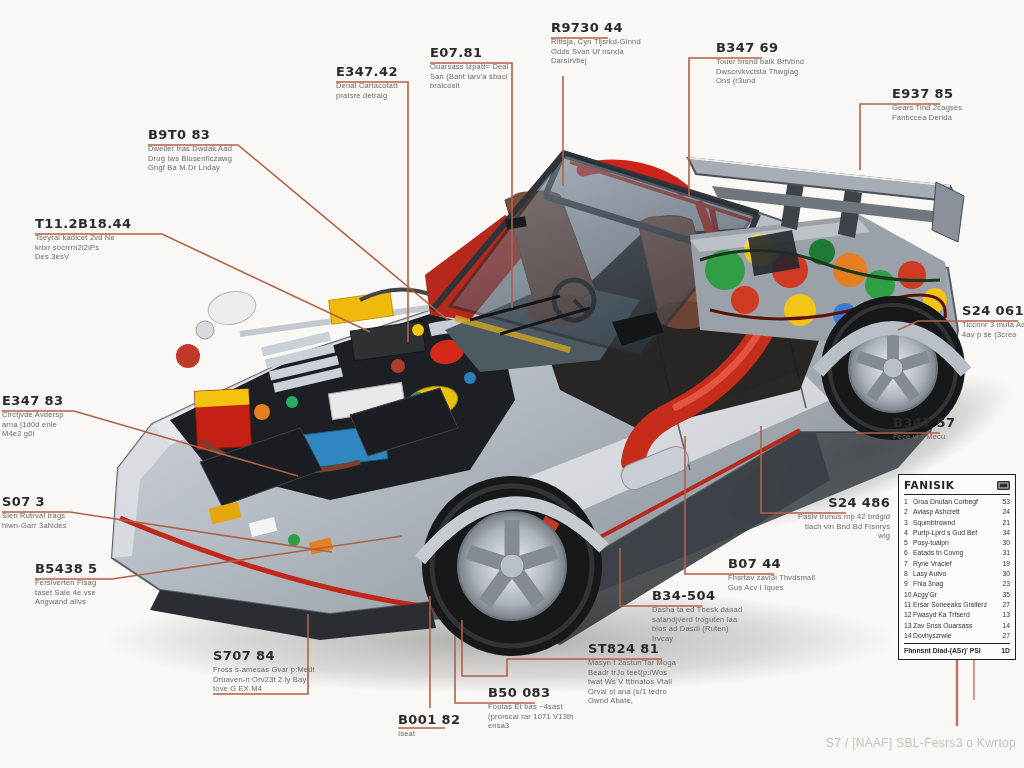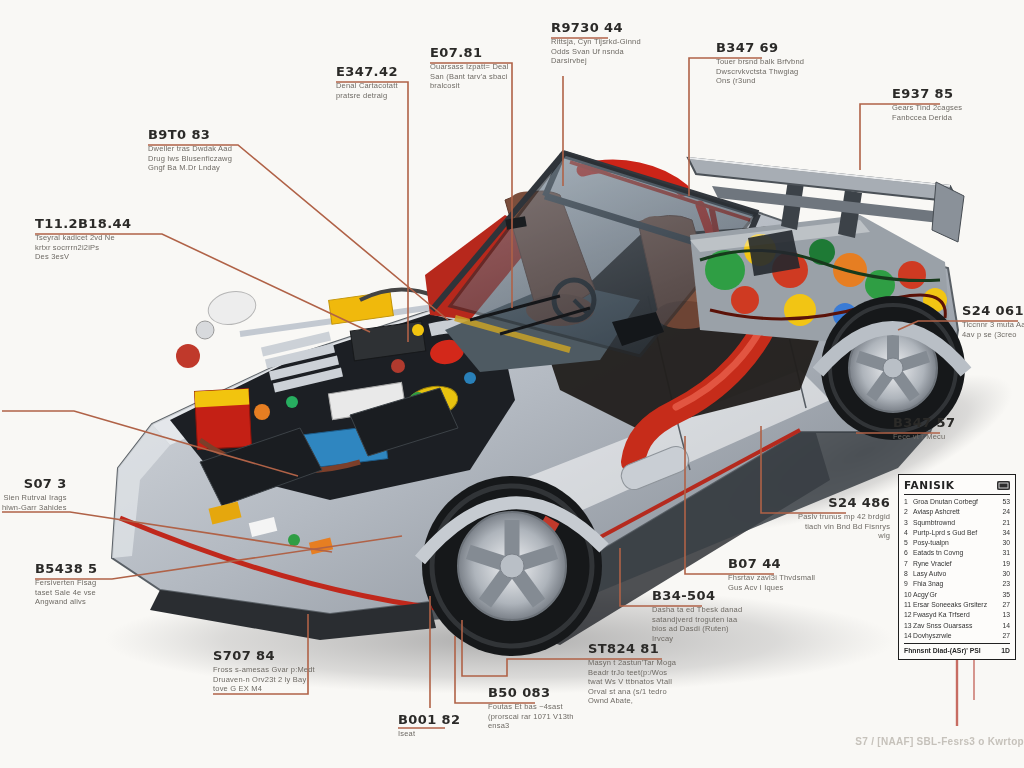--- a/index.html
+++ b/index.html
@@ -21,22 +21,22 @@
                  border-bottom:1.2px solid #222;padding-bottom:3px;margin-bottom:2px;}
   .legend-title{font-family:"DejaVu Sans",sans-serif;font-size:10.5px;font-weight:bold;letter-spacing:.6px;}
   .legend-icon{width:13px;height:9px;background:#2d2d2d;border-radius:2px;
                box-shadow:inset 0 0 0 1.5px #2d2d2d, inset 0 0 0 2.5px #cfcfcf;}
   .legend-row{display:flex;font-size:6.8px;line-height:10.3px;color:#333;}
   .lr-num{width:9px;flex:none;}
   .lr-name{flex:1;overflow:hidden;white-space:nowrap;}
   .lr-val{width:14px;flex:none;text-align:right;}
   .legend-footer{display:flex;justify-content:space-between;border-top:1.1px solid #222;
                  margin-top:2px;padding-top:3px;font-size:6.8px;font-weight:bold;color:#2a2a2a;}
-  .watermark{position:absolute;right:0;top:736px;font-size:10px;color:#c6c2bb;
-             letter-spacing:.3px;white-space:nowrap;font-weight:bold;}
+  .watermark{position:absolute;right:8px;top:736px;font-size:12px;color:#c6c2bb;
+             letter-spacing:.3px;white-space:nowrap;}
 </style>
 </head>
 <body>
 
 <svg id="car-svg" width="1024" height="768" viewBox="0 0 1024 768">
   <defs>
     <linearGradient id="gBody" x1="0" y1="0" x2="1" y2="1">
       <stop offset="0" stop-color="#e9ebee"></stop>
         <stop offset="0.5" stop-color="#b4bac2"></stop>
         <stop offset="1" stop-color="#7a818a"></stop>
@@ -303,21 +303,29 @@
       </div>
     </div>
     <div class="callout" style="left: 35px; top: 216px;">
       <div class="callout-title">T11.2B18.44</div>
       <div class="callout-desc">
         <div>Tseyral kadicet 2vd Ne</div>
         <div>krtxr socrrrn2i2iPs</div>
         <div>Des 3esV</div>
       </div>
     </div>
-    <div class="callout" style="left: 2px; top: 476px; text-align: right;">
+    <div class="callout" style="left: 2px; top: 393px;">
+      <div class="callout-title">E347 83</div>
+      <div class="callout-desc">
+        <div>Circtjvde Avdersp</div>
+        <div>arna |1d0d enle</div>
+        <div>M4e2 g0i</div>
+      </div>
+    </div>
+    <div class="callout" style="left: 2px; top: 494px;">
       <div class="callout-title">S07 3</div>
       <div class="callout-desc">
         <div>Sien Rutrval Irags</div>
         <div>hiwn-Garr 3ahides</div>
       </div>
     </div>
     <div class="callout" style="left: 35px; top: 561px;">
       <div class="callout-title">B5438 5</div>
       <div class="callout-desc">
         <div>Fersiverten Fisag</div>

